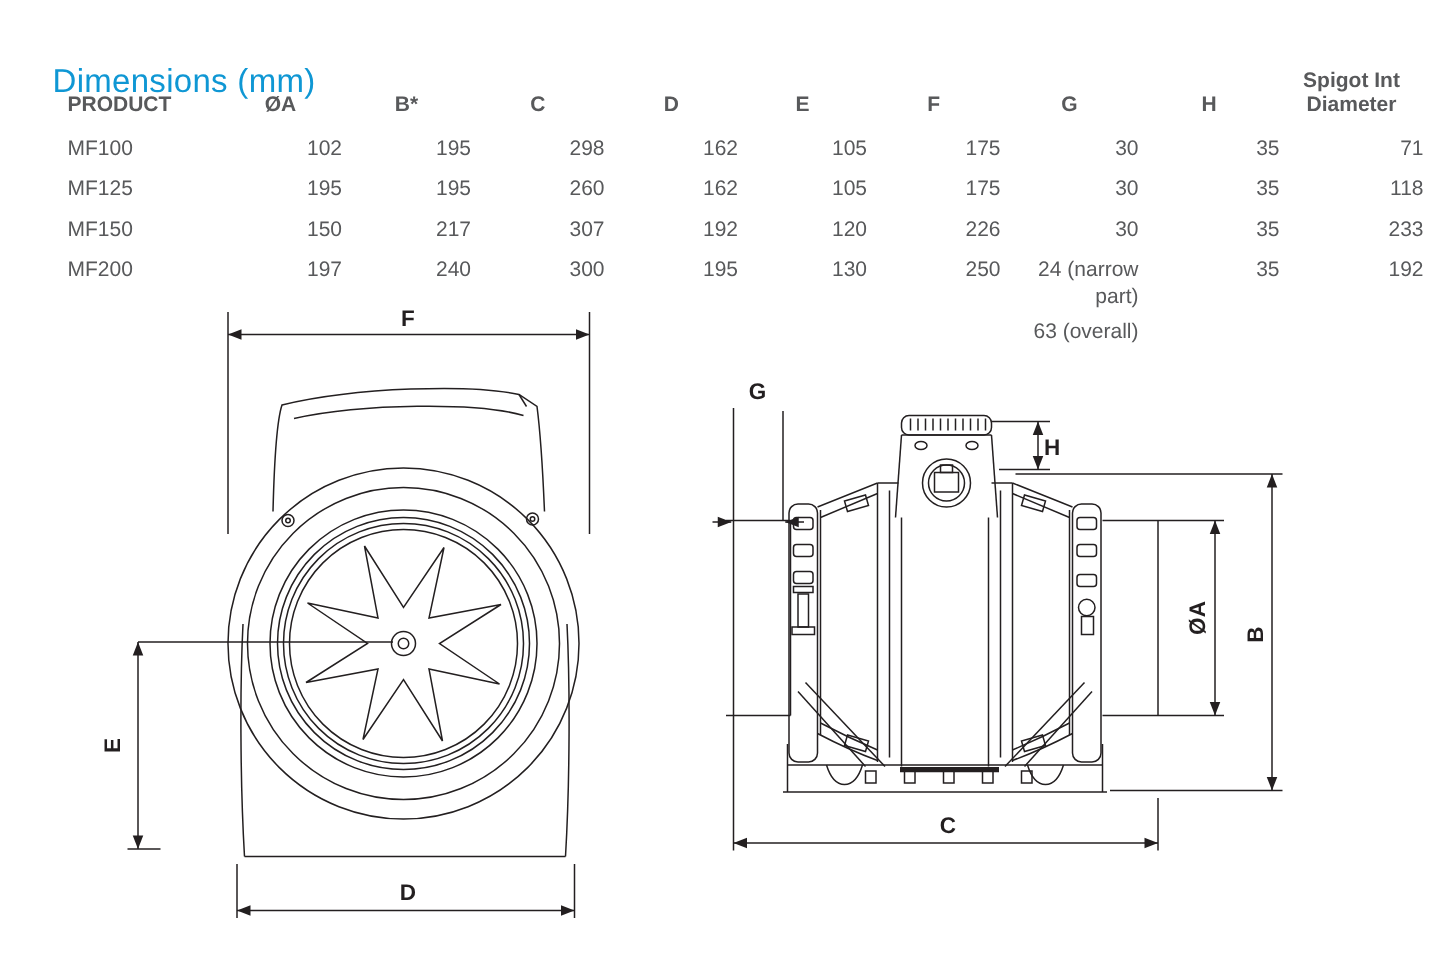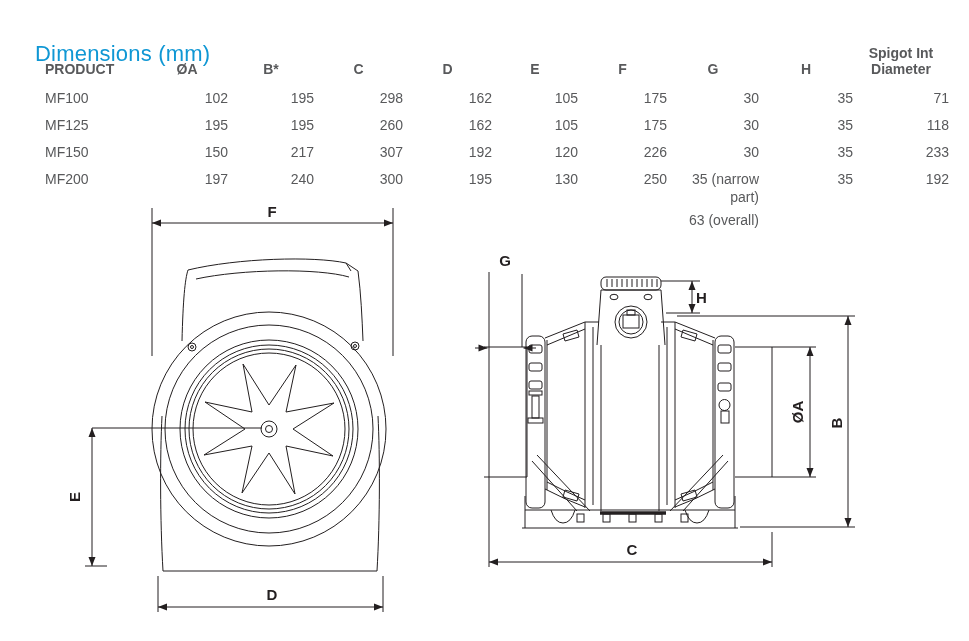--- a/index.html
+++ b/index.html
@@ -105,21 +105,21 @@
     </tr>
     <tr>
       <td class="left">MF200</td>
       <td>197</td>
       <td>240</td>
       <td>300</td>
       <td>195</td>
       <td>130</td>
       <td>250</td>
       <td>
-        <div>35 (narrow part)</div>
+        <div>24 (narrow part)</div>
         <div class="gnote">63 (overall)</div>
       </td>
       <td>35</td>
       <td>192</td>
     </tr>
   </tbody>
 </table>
 
 <svg class="drawings" viewBox="0 0 969 641" xmlns="http://www.w3.org/2000/svg">
   <defs>

